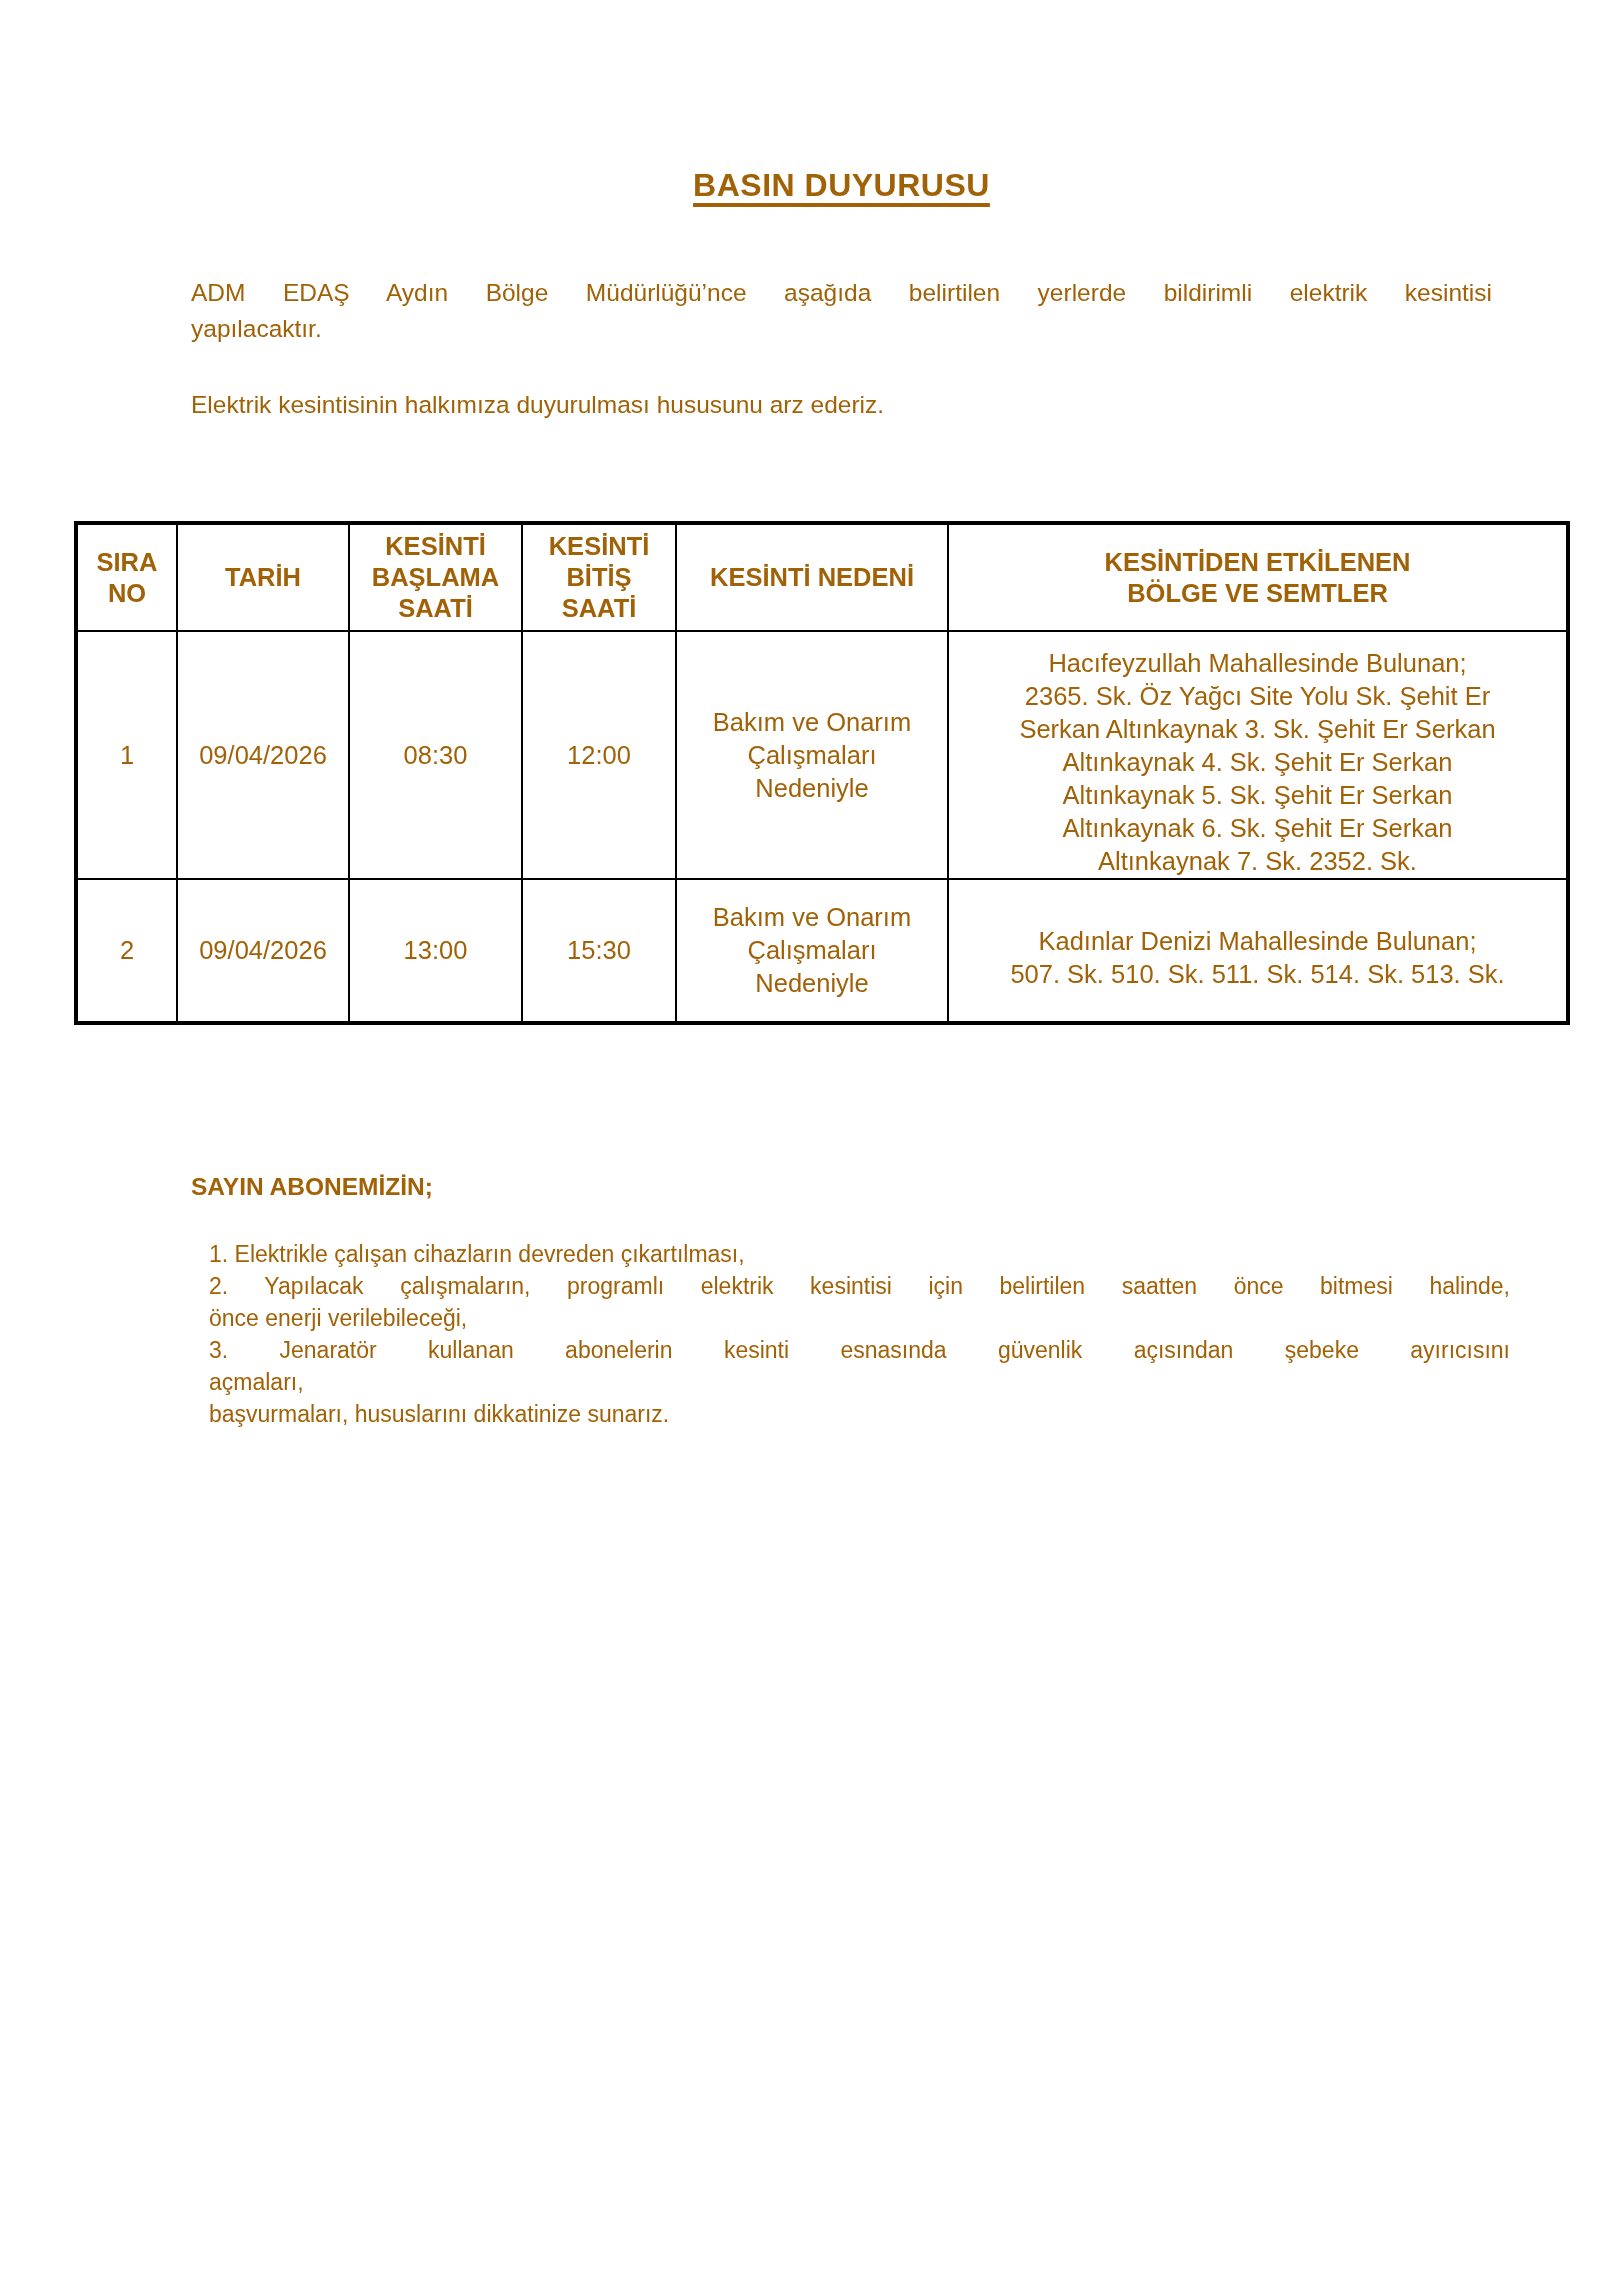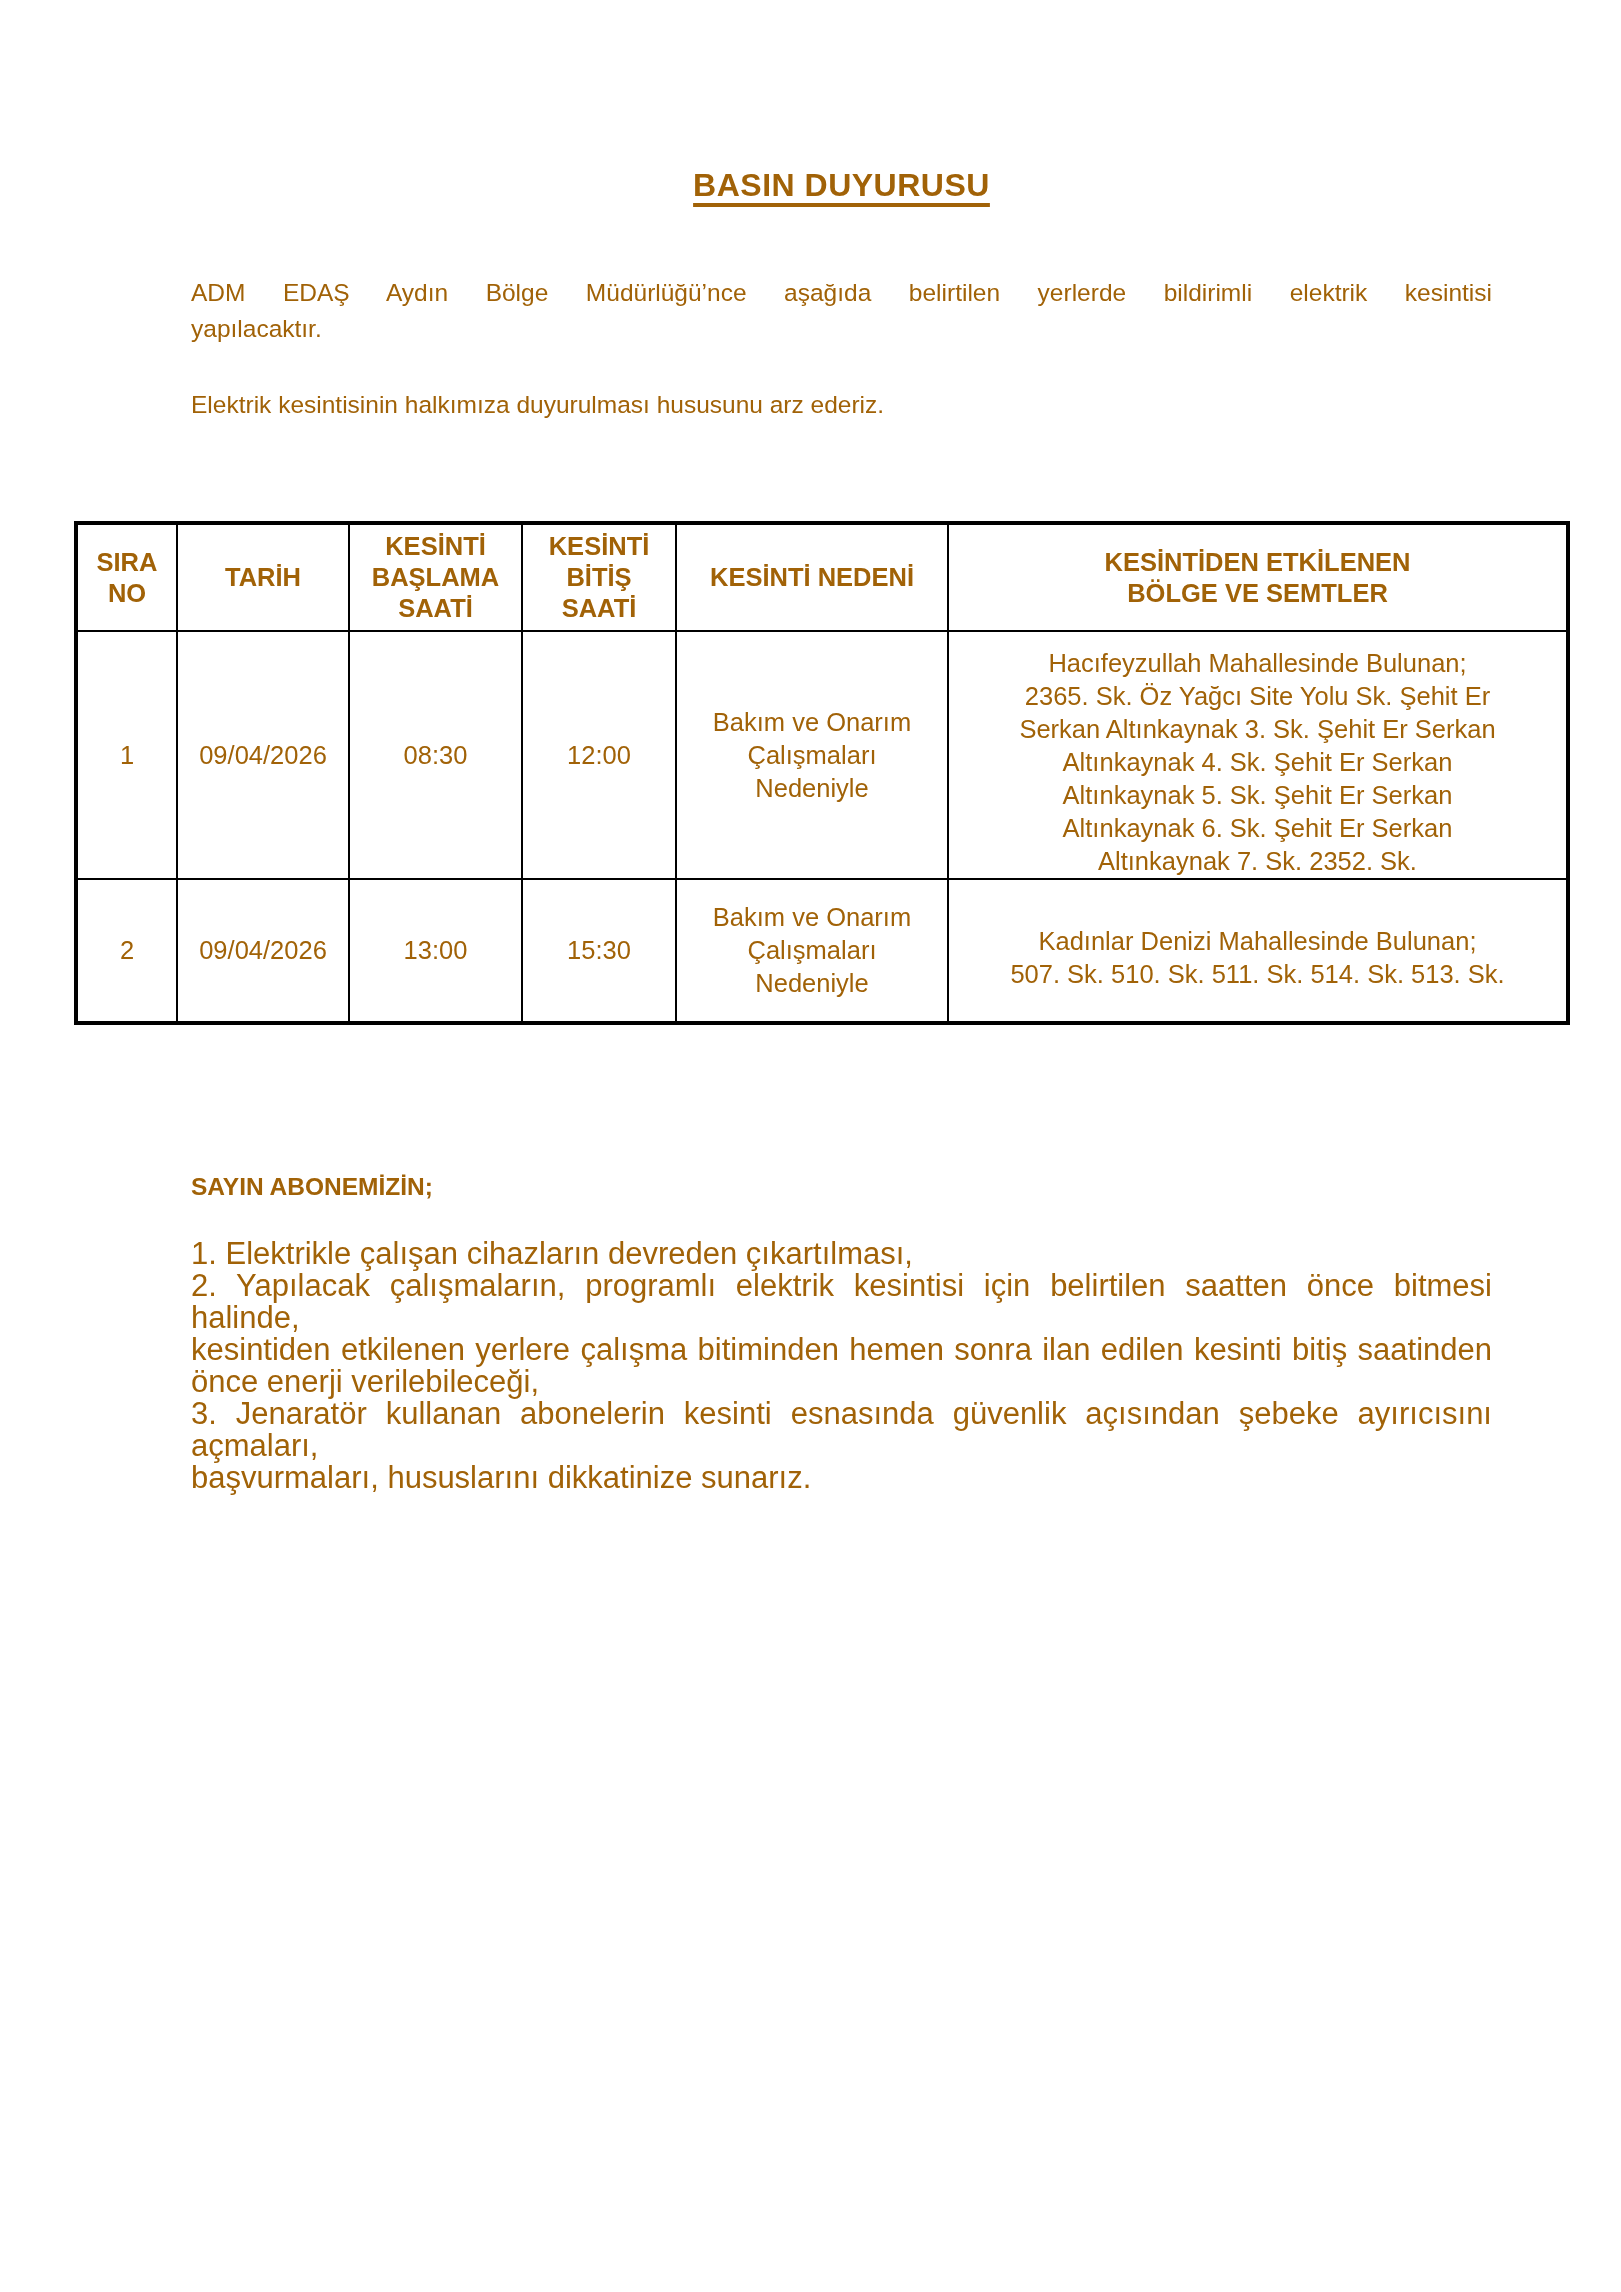--- a/index.html
+++ b/index.html
@@ -81,22 +81,22 @@
 
   
   .notes-heading {
     position: absolute;
     left: 191px; top: 1173px;
     font-size: 24.5px;
     font-weight: bold;
   }
   .notes {
     position: absolute;
-    left: 191px; top: 1238px; width: 1301px;
-    font-size: 31px;
+    left: 209px; top: 1238px; width: 1301px;
+    font-size: 23px;
     line-height: 32px;
   }
   .notes p { margin: 0; }
   .b { font-weight: bold; }
 </style>
 </head>
 <body>
 
 <div class="page">
 
@@ -169,21 +169,20 @@
         </td>
       </tr>
     </tbody>
   </table>
 
   <div class="notes-heading">SAYIN ABONEMİZİN;</div>
 
   <div class="notes">
     <p>1. Elektrikle çalışan cihazların devreden çıkartılması,</p>
     <p class="jl">2. Yapılacak çalışmaların, programlı elektrik kesintisi için belirtilen saatten önce bitmesi halinde,</p>
-    <p class="jl">kesintiden etkilenen yerlere çalışma bitiminden hemen sonra ilan edilen kesinti bitiş saatinden</p>
     <p>önce enerji verilebileceği,</p>
     <p class="jl">3. Jenaratör kullanan abonelerin kesinti esnasında güvenlik açısından şebeke ayırıcısını</p>
     <p>açmaları,</p>
     <p>başvurmaları, hususlarını dikkatinize sunarız.</p>
   </div>
 
 </div>
 
 
 </body></html>

